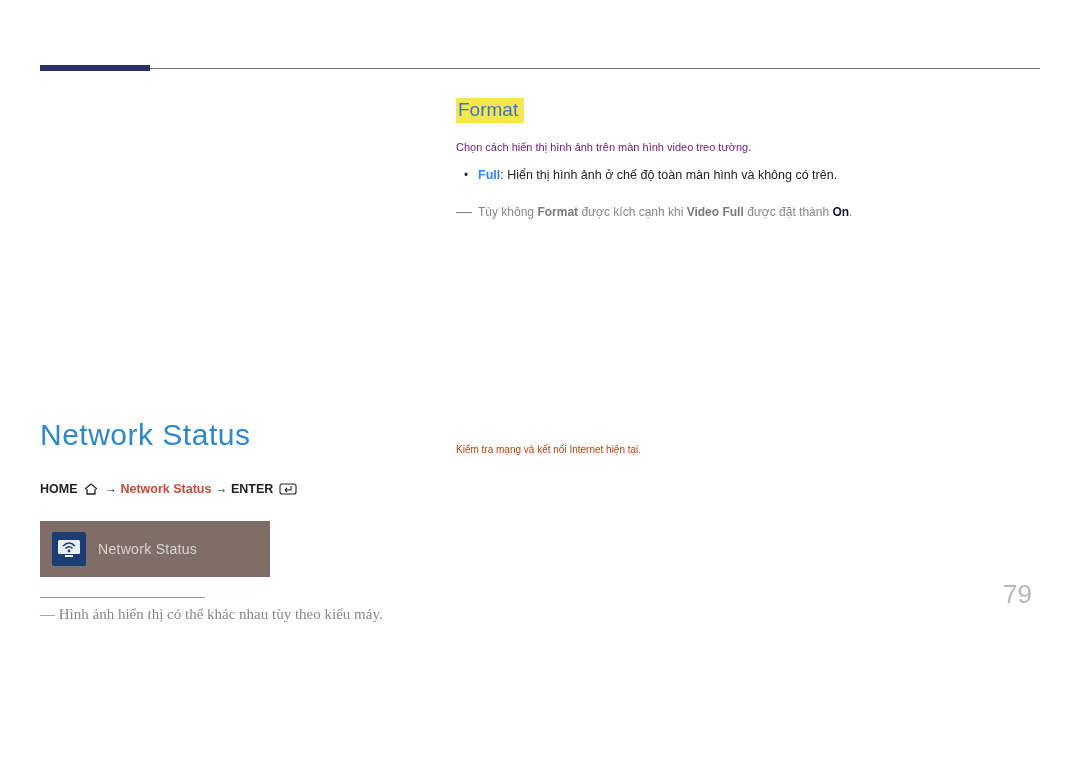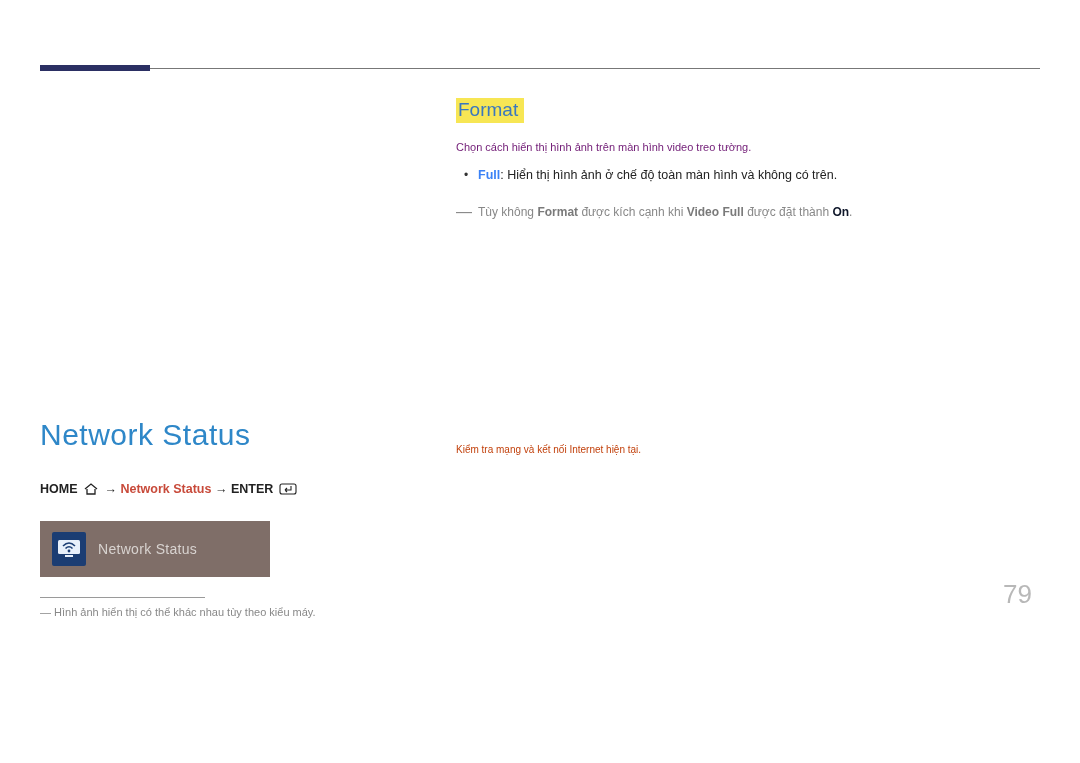--- a/index.html
+++ b/index.html
@@ -32,21 +32,21 @@
   .breadcrumb { font-size: 12.5px; margin-bottom: 23px; }
   .breadcrumb .b-strong { font-weight: bold; color: #222; }
   .breadcrumb .b-red { color: #c84a3a; font-weight: bold; }
   .breadcrumb .b-icon { display: inline-block; vertical-align: -2px; margin: 0 2px; }
 
   .tile { width: 230px; height: 56px; background: #7f6e68; display: flex; align-items: center; padding-left: 12px; margin-bottom: 20px; }
   .tile-icon-wrap { width: 34px; height: 34px; background: #1b3d73; border-radius: 2px; display: flex; align-items: center; justify-content: center; margin-right: 12px; }
   .tile-label { color: #d8d3d0; font-size: 14px; letter-spacing: 0.3px; }
 
   .foot-rule { width: 165px; height: 1px; background: #9a9a9a; margin-bottom: 8px; }
-  .footnote { font-size: 11px; color: #888; }
+  .footnote { font-size: 15px; color: #888; font-family: Liberation Serif, serif; }
 
   .right-lower { position: absolute; left: 456px; top: 428px; right: 56px; font-size: 10px; color: #c2410c; margin-top: 16px; }
 
   .pagenum { position: absolute; right: 48px; bottom: 16px; font-size: 26px; color: #b8b8b8; font-weight: 300; }
 </style>
 </head>
 <body>
 
 <div class="page">
   <div class="rule-top"></div>

